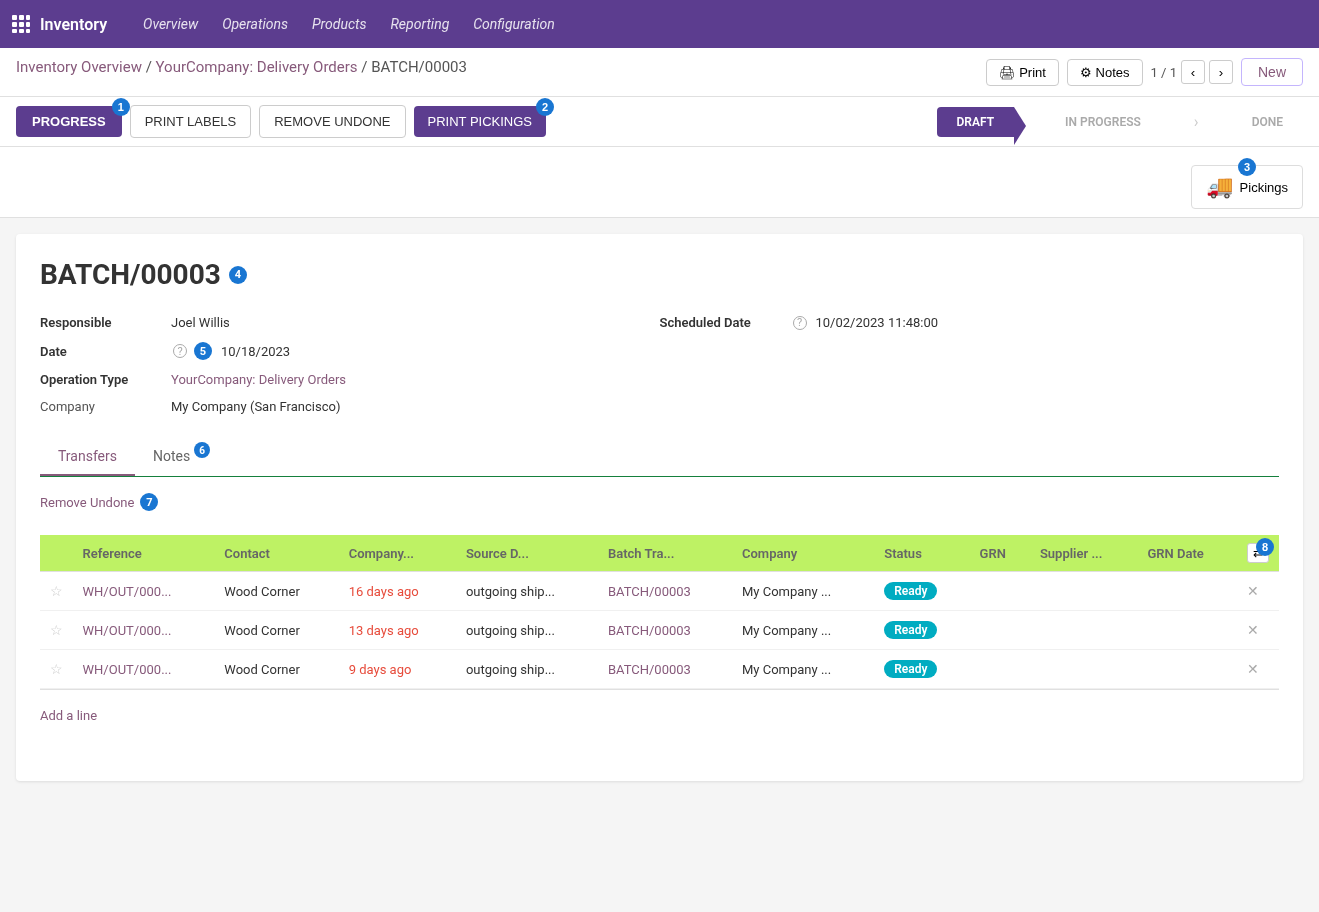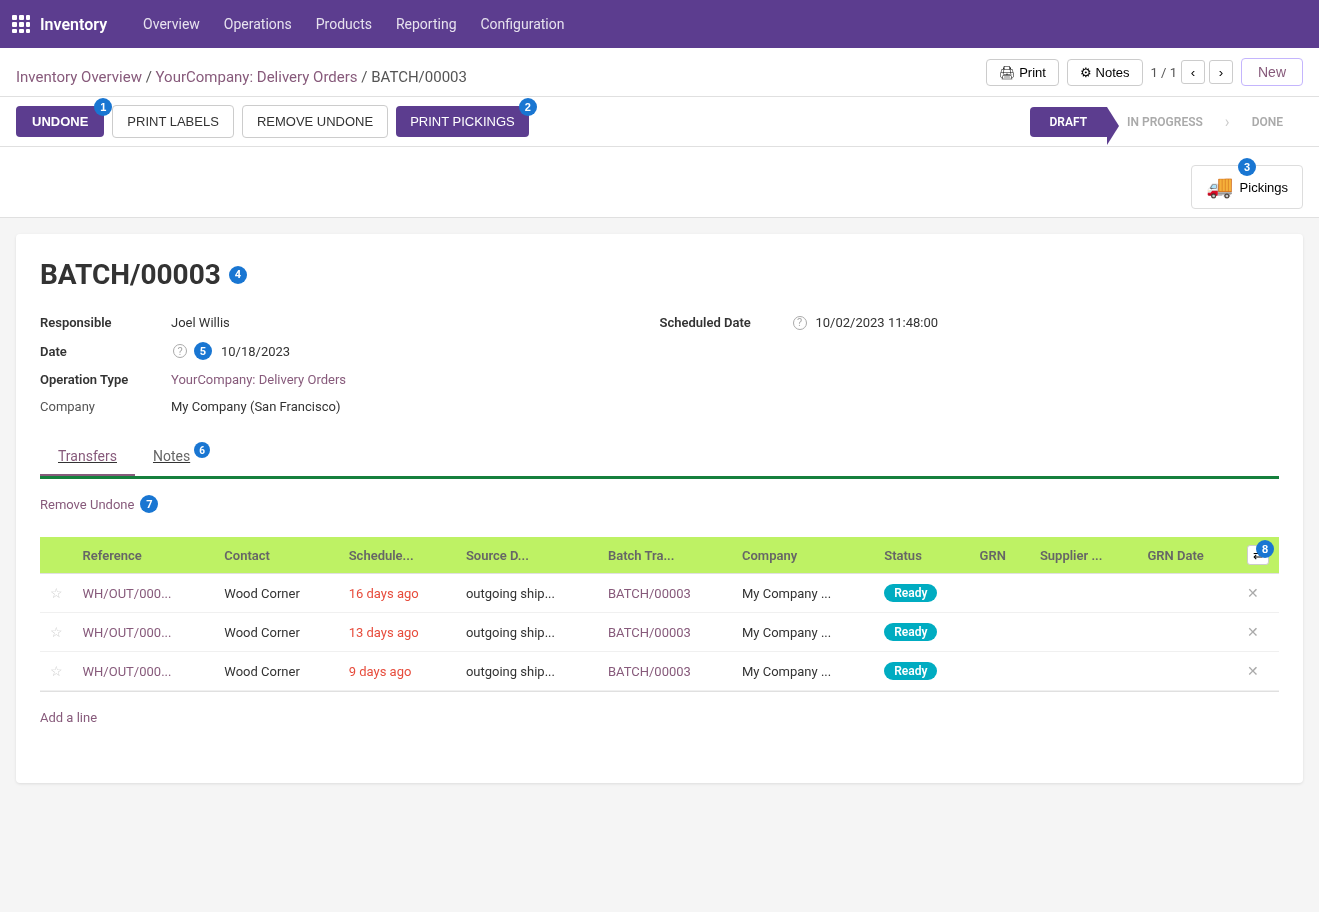--- a/index.html
+++ b/index.html
@@ -26,28 +26,29 @@
       margin-right: 24px;
     }
     .top-nav .nav-item {
       color: rgba(255,255,255,0.85);
       padding: 16px 12px;
       height: 48px;
       display: flex;
       align-items: center;
       cursor: pointer;
       font-size: 14px;
+      font-style: italic;
     }
 
     
     .breadcrumb-bar {
       background: white;
       padding: 10px 16px;
       display: flex;
-      align-items: flex-end;
+      align-items: flex-start;
       justify-content: space-between;
       border-bottom: 1px solid #e0e0e0;
     }
     .breadcrumb {
       font-size: 15px;
       color: #555;
     }
     .breadcrumb a { color: #875a7b; text-decoration: none; }
     .breadcrumb-actions {
       display: flex;
@@ -151,20 +152,21 @@
       font-weight: 700;
       display: flex;
       align-items: center;
       justify-content: center;
     }
 
     
     .status-pipeline {
       display: flex;
       align-items: center;
+      gap: 31px;
     }
     .status-step {
       padding: 8px 20px;
       font-size: 12px;
       font-weight: 600;
       color: #333;
       background: white;
       position: relative;
     }
     .status-step.active {
@@ -293,23 +295,22 @@
       height: 14px;
       display: flex;
       align-items: center;
       justify-content: center;
       cursor: help;
     }
 
     
     .tabs-bar {
       display: flex;
-      border-bottom: 3px solid #15803d;
+      border-bottom: 1px solid #15803d;
       margin-top: 24px;
-      text-decoration: underline;
     }
     .tab {
       padding: 10px 18px;
       cursor: pointer;
       font-size: 14px;
       color: #666;
       border-bottom: 2px solid transparent;
       position: relative;
     }
     .tab.active {
@@ -447,21 +448,21 @@
       <button>‹</button>
       <button>›</button>
     </div>
     <button class="btn-new">New</button>
   </div>
 </div>
 
 <div class="action-toolbar">
   <div class="action-left">
     <button class="btn-confirm">
-      <span>UNDONE</span>
+      <span>PROGRESS</span>
       <span class="blue-badge">1</span>
     </button>
     <button class="btn-outline">PRINT LABELS</button>
     <button class="btn-outline">REMOVE UNDONE</button>
     <button class="btn-print-pickings">
       <span>PRINT PICKINGS</span>
       <span class="blue-badge">2</span>
     </button>
   </div>
   <div class="status-pipeline">
@@ -535,21 +536,21 @@
         <span class="blue-badge" style="position:static; background:#1976d2;">7</span>
       </span>
     </div>
 
     <table class="transfers-table">
       <thead>
         <tr>
           <th style="width:30px;"></th>
           <th>Reference</th>
           <th>Contact</th>
-          <th>Schedule...</th>
+          <th>Company...</th>
           <th>Source D...</th>
           <th>Batch Tra...</th>
           <th>Company</th>
           <th>Status</th>
           <th>GRN</th>
           <th>Supplier ...</th>
           <th>GRN Date</th>
           <th style="width:32px;">
             <button class="optional-col-btn" style="position:relative;">
               ⇄

